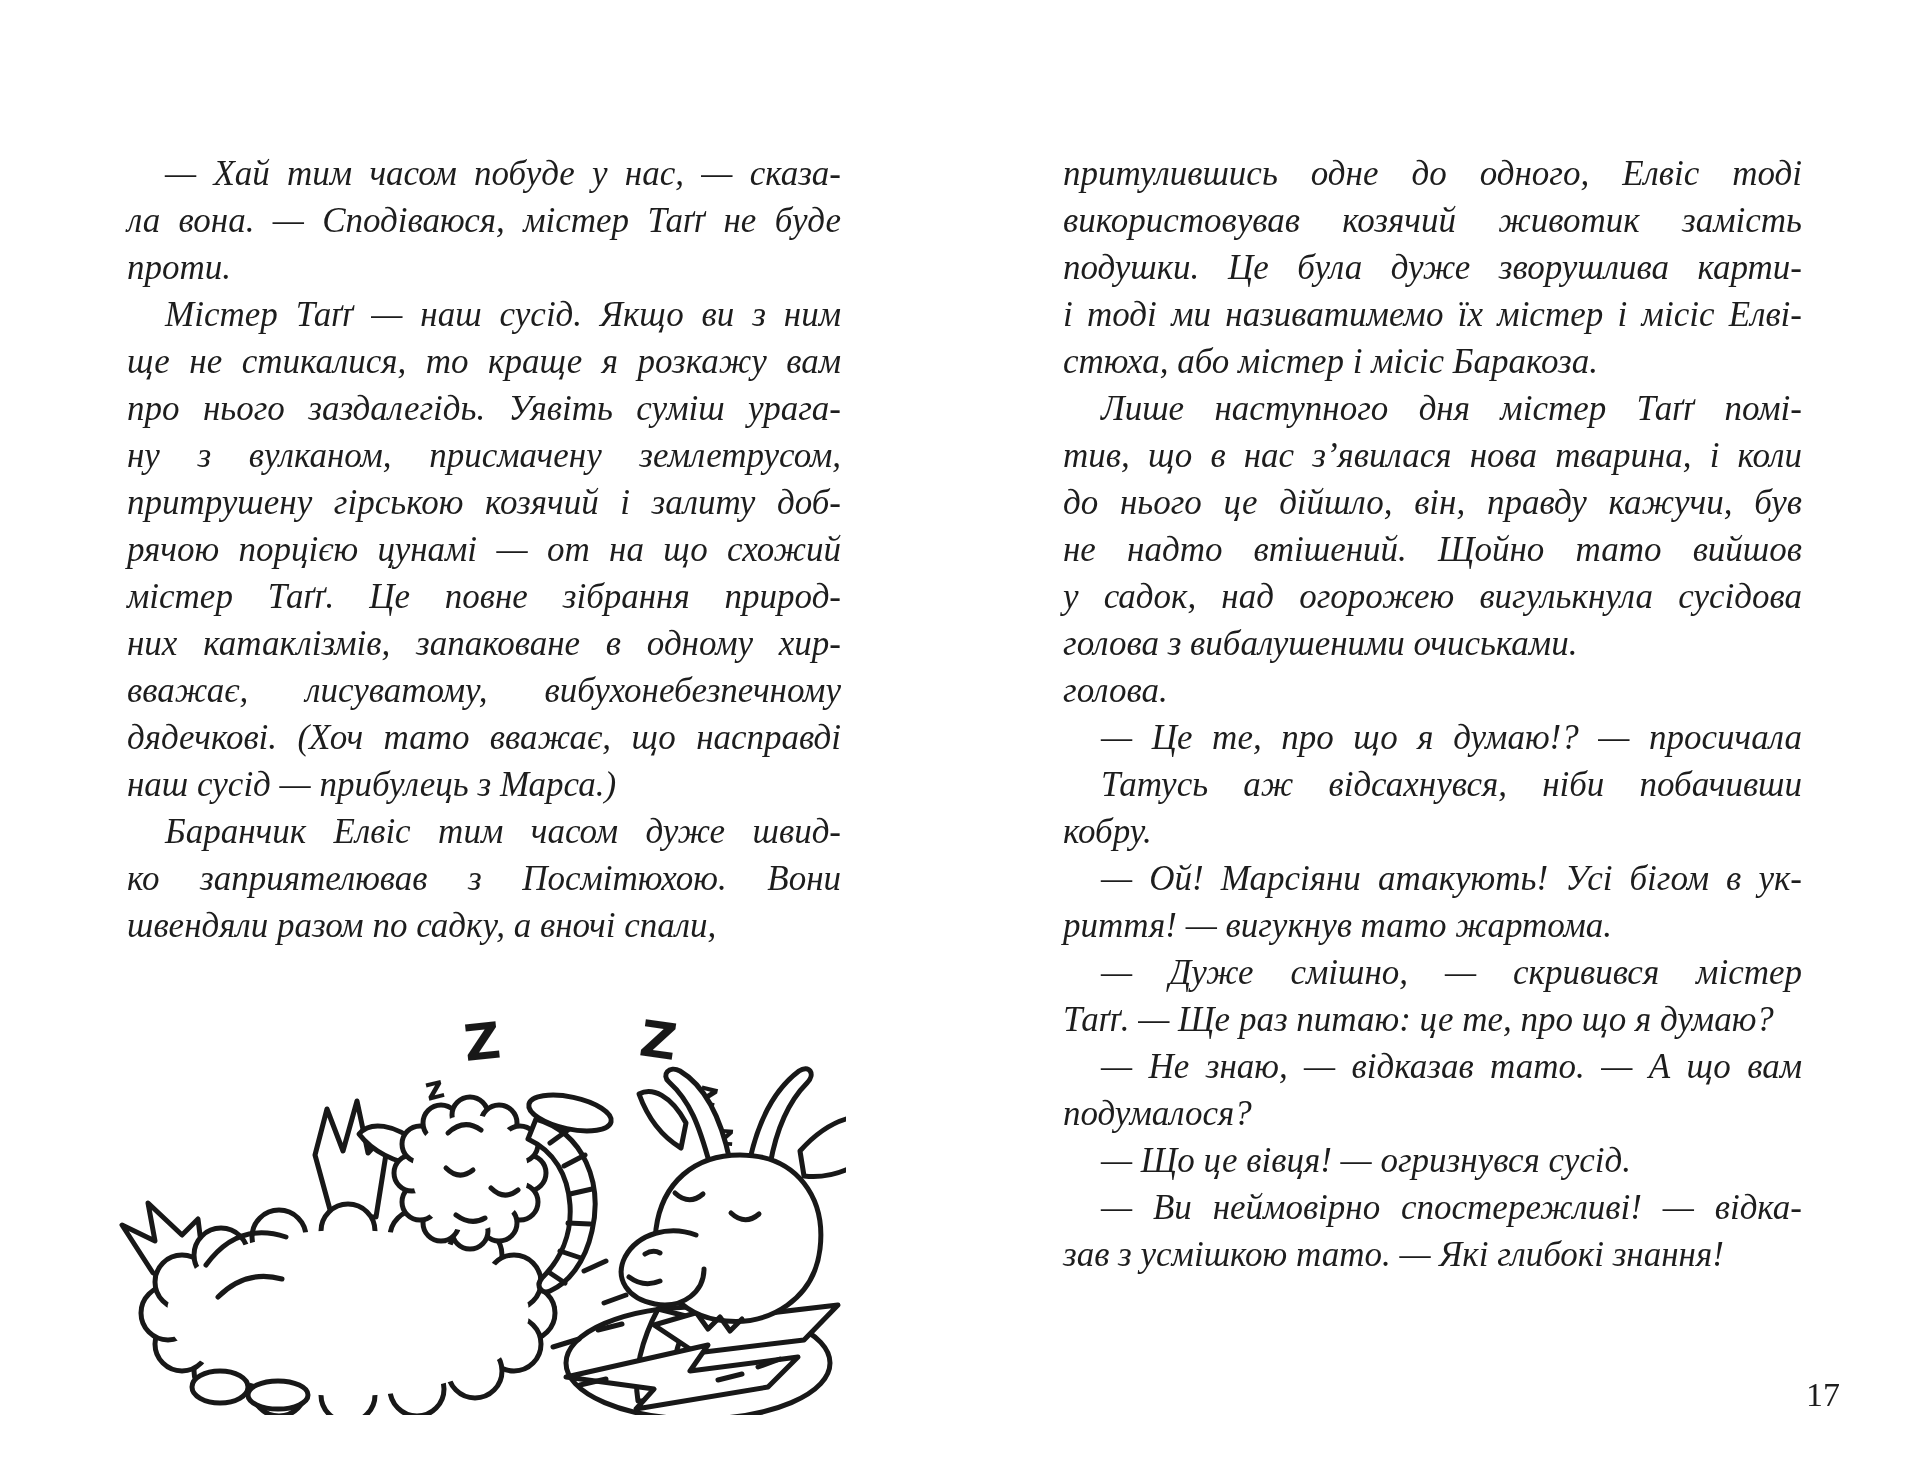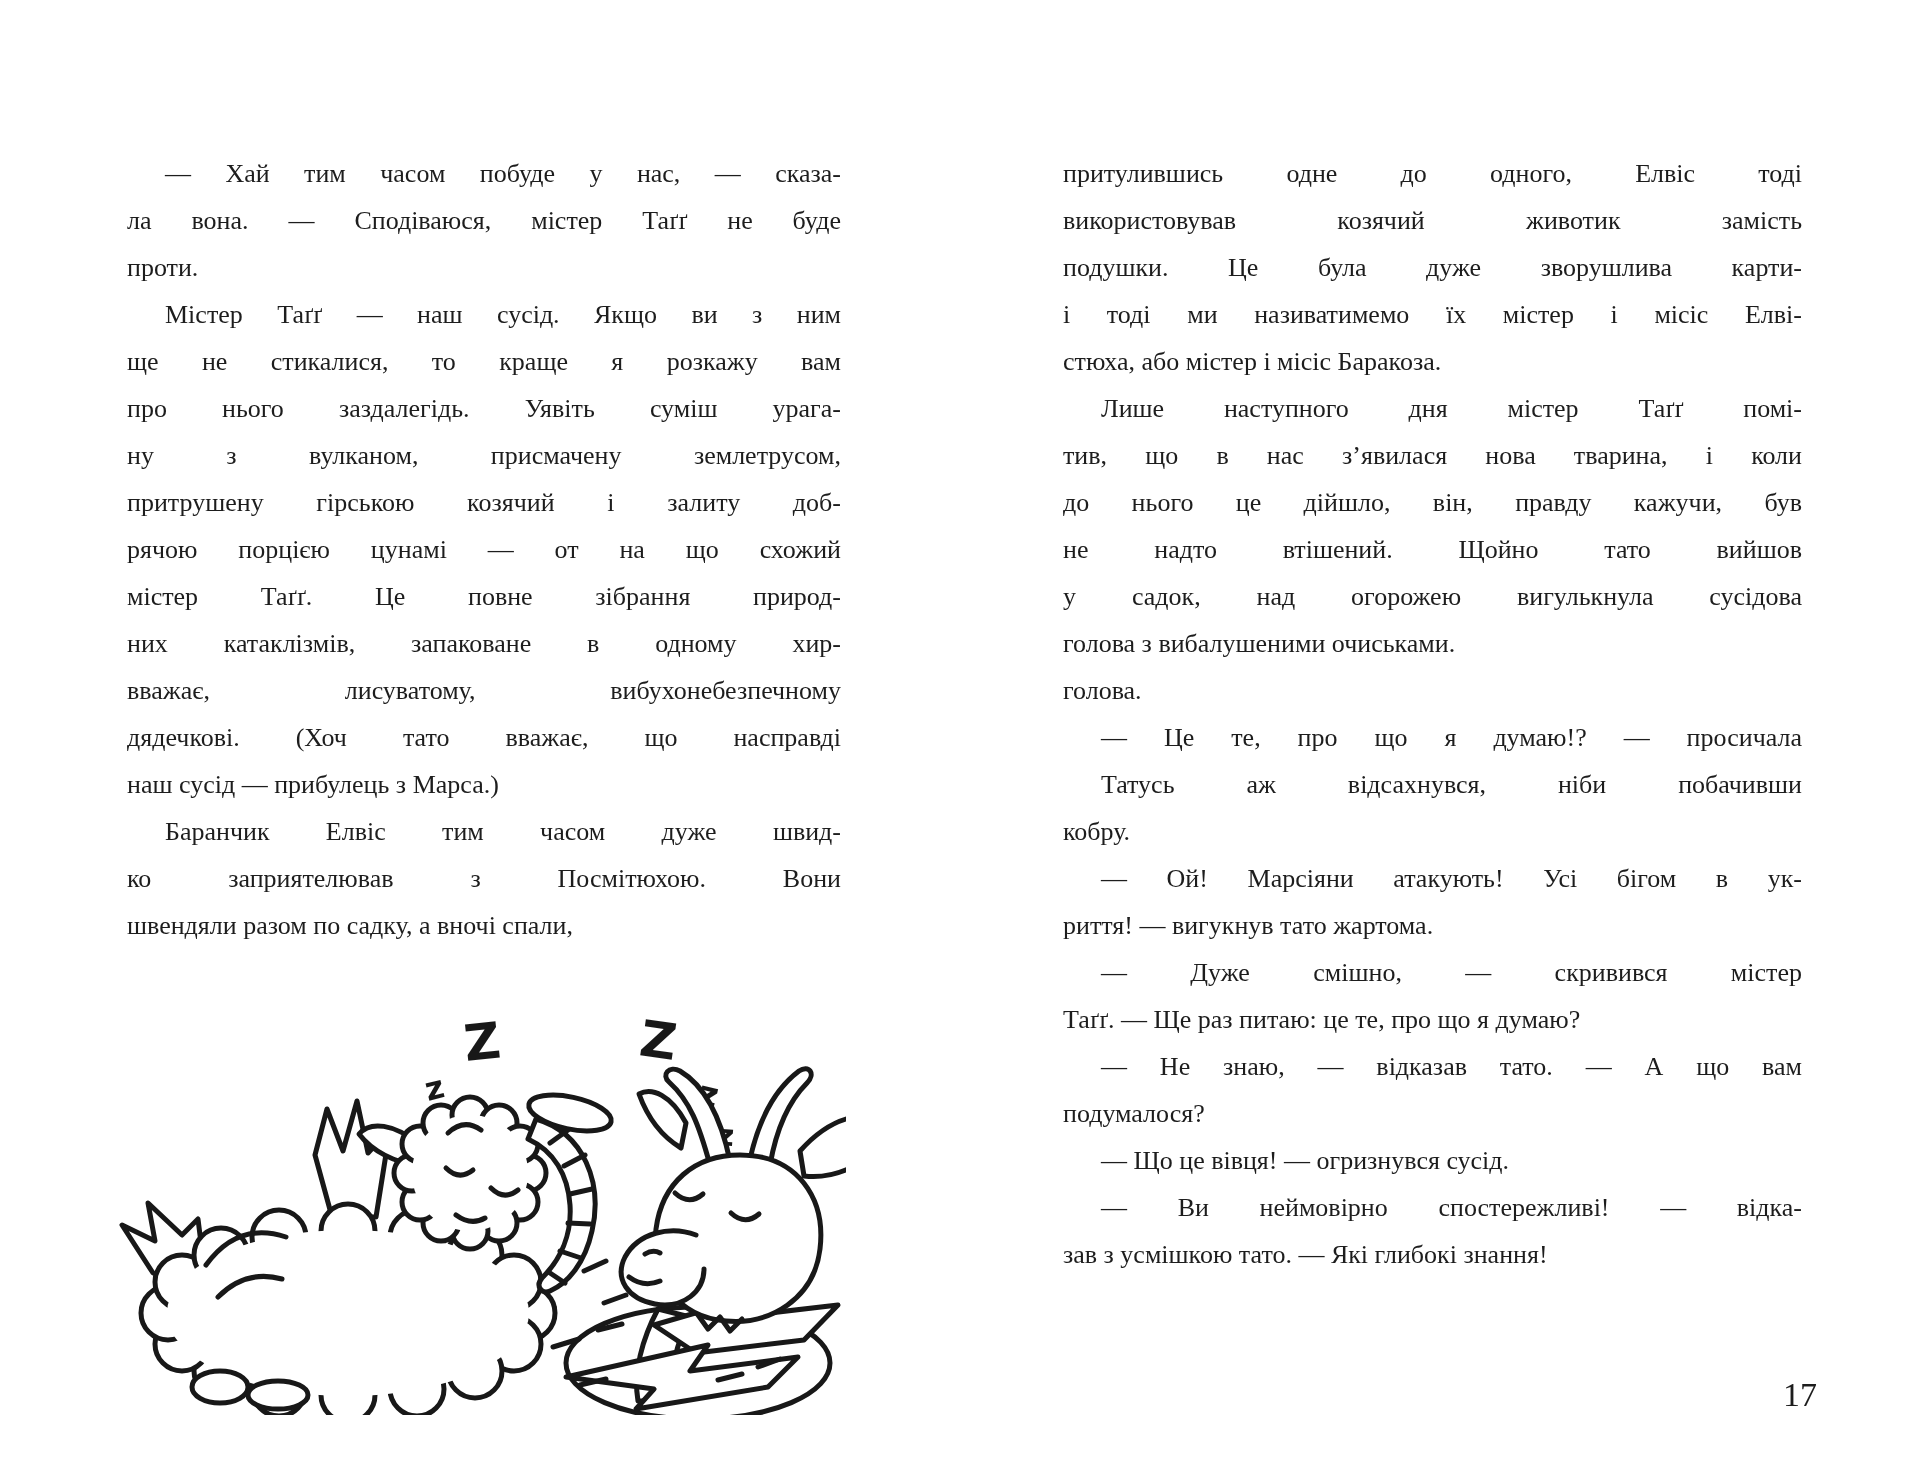--- a/index.html
+++ b/index.html
@@ -5,29 +5,30 @@
   html,body{margin:0;padding:0;}
   body{
     width:1920px;height:1477px;position:relative;overflow:hidden;
     background:#ffffff;color:#1d1d1d;
     font-family:"Liberation Serif","DejaVu Serif",serif;
   }
   .column{position:absolute;}
   #left-column{left:127px;top:150px;width:714px;}
   #right-column{left:1063px;top:150px;width:739px;}
   .line{
-    font-size:26px;line-height:47px;
+    font-size:35px;line-height:47px;
     text-align:justify;text-align-last:justify;
     white-space:normal;
+    font-style:italic;
   }
   .line.last{text-align-last:left;}
   .line.indent{text-indent:38px;}
   .page-number{
     position:absolute;left:1760px;top:1376px;width:80px;
-    font-size:34px;text-align:center;
+    font-size:34px;text-align:right;
   }
   .illustration{position:absolute;left:98px;top:983px;width:748px;height:432px;}
   .ink{stroke:#181818;stroke-width:5;stroke-linecap:round;stroke-linejoin:round;fill:none;}
   .fillw{fill:#ffffff;}
   .cover{fill:#ffffff;stroke:none;}
   .sleepz{font-family:"DejaVu Sans",sans-serif;font-weight:700;fill:#181818;stroke:none;}
 </style>
 </head>
 <body>
 

